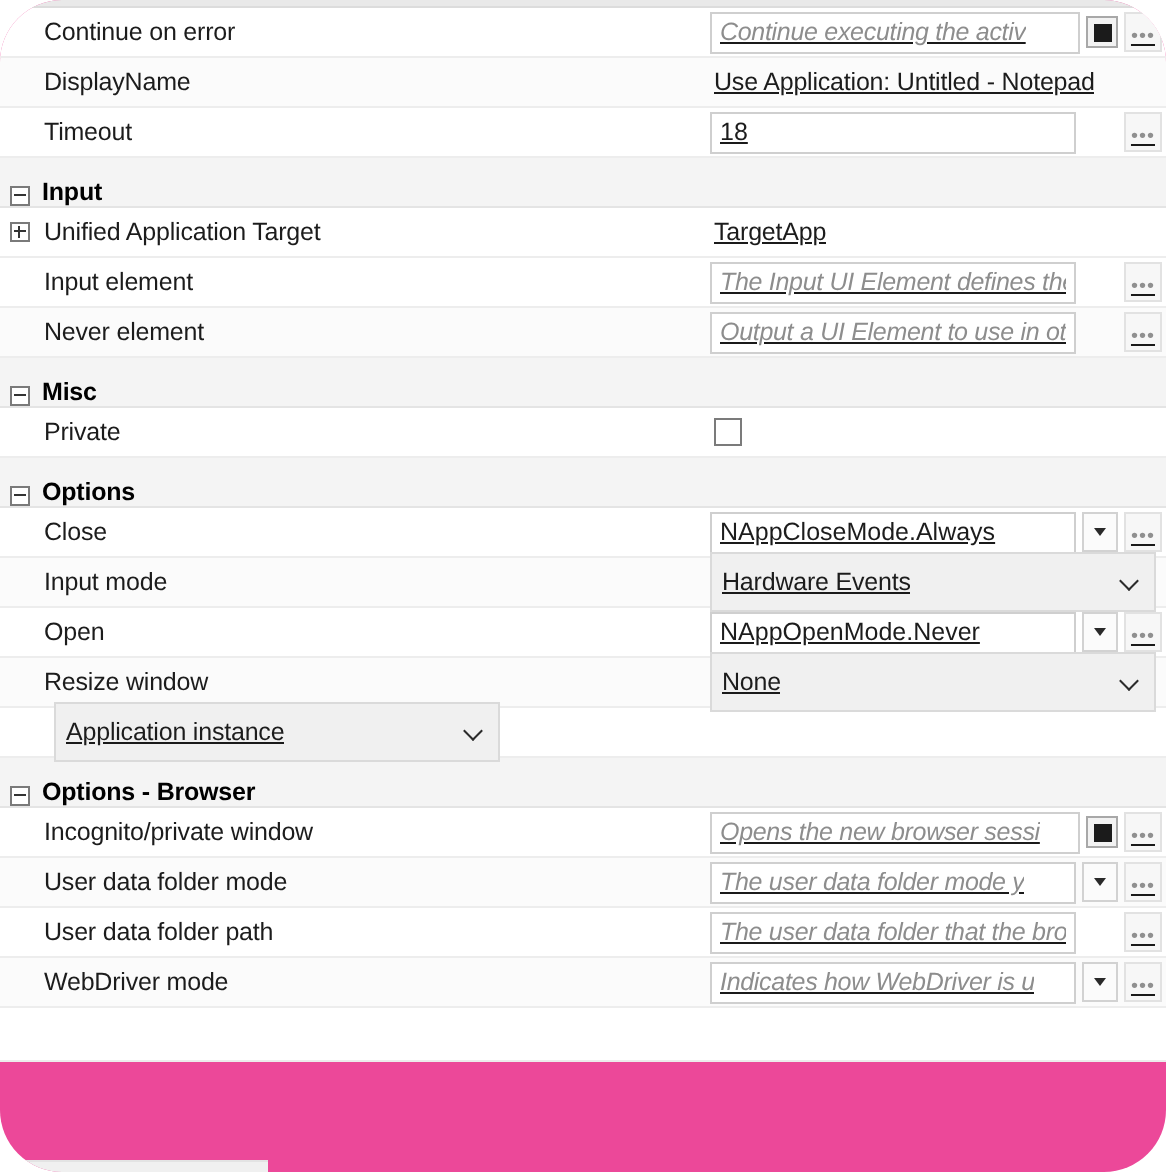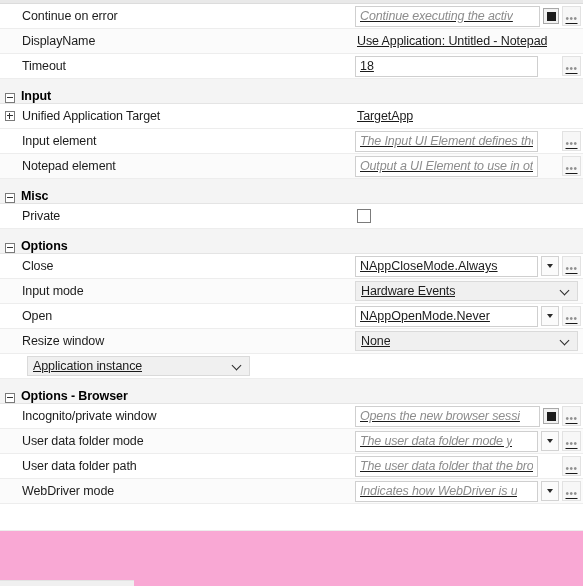--- a/index.html
+++ b/index.html
@@ -12,23 +12,24 @@
     font-family: "Liberation Sans", sans-serif;
     font-size: 12.5px;
     color: #1a1a1a;
     -webkit-font-smoothing: antialiased;
   }
 
   #panel {
     position: relative;
     width: 583px;
     height: 586px;
-    background: #f9a8d4;
-    overflow: hidden;
-    box-sizing: border-box;
+    background: #ec4899;
+    overflow: hidden;
+    box-sizing: border-box;
+    border-radius: 31px;
   }
 
   
   .top-sliver {
     height: 3px;
     background: #e9e9e9;
     border-bottom: 1px solid #dcdcdc;
   }
 
   .grid {
@@ -249,21 +250,21 @@
     background: #ffffff;
     margin-left: 12px;
     box-sizing: border-box;
     cursor: pointer;
     flex: 0 0 auto;
   }
 
   
   .combo {
     flex: 1 1 auto;
-    height: 20px;
+    height: 30px;
     margin-left: 10px;
     margin-right: 3px;
     background: #f0f0f0;
     border: 1px solid #dadada;
     display: flex;
     align-items: center;
     justify-content: space-between;
     padding: 0 6px 0 5px;
     box-sizing: border-box;
     min-width: 0;
@@ -369,21 +370,21 @@
         <div class="prop-value">
           <div class="textbox">
             <span class="ph">The Input UI Element defines the</span>
           </div>
           <div class="btn-spacer"></div>
           <div class="btn-ellipsis">•••</div>
         </div>
       </div>
       <div class="prop-row shaded">
         <div class="row-expander-cell"></div>
-        <div class="prop-name">Notepad element</div>
+        <div class="prop-name">Never element</div>
         <div class="prop-value">
           <div class="textbox">
             <span class="ph">Output a UI Element to use in ot</span>
           </div>
           <div class="btn-spacer"></div>
           <div class="btn-ellipsis">•••</div>
         </div>
       </div>
       <div class="group-row">
         <div class="expander "></div>

